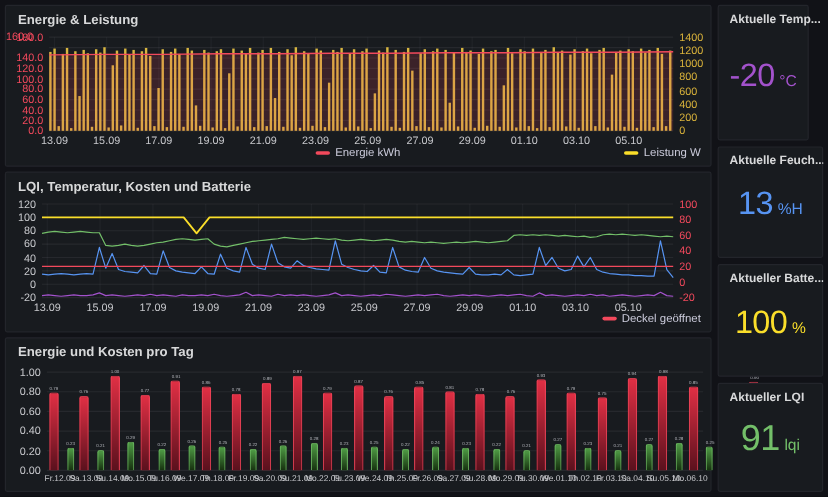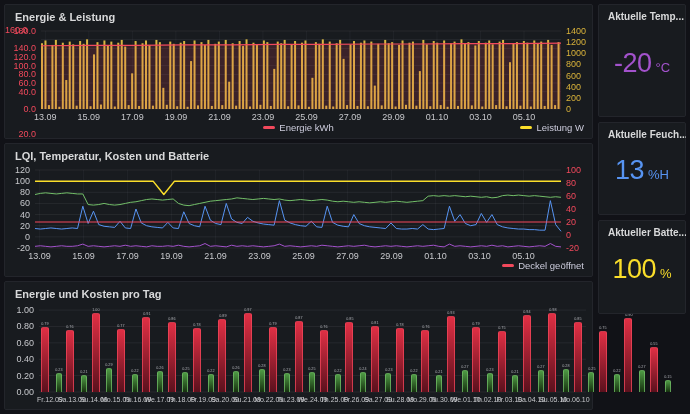--- a/index.html
+++ b/index.html
@@ -206,21 +206,21 @@
           <rect x="535.2" y="36.58571428571429" width="2.0106666666666664" height="67.41428571428571" fill="#d8b641"></rect>
           <rect x="538.6666666666667" y="100.93571428571428" width="2.0106666666666664" height="3.064285714285714" fill="#d8b641"></rect>
           <rect x="542.1333333333333" y="34.91428571428571" width="2.0106666666666664" height="69.08571428571429" fill="#d8b641"></rect>
           <rect x="545.6" y="39.92857142857143" width="2.0106666666666664" height="64.07142857142857" fill="#d8b641"></rect>
           <rect x="549.0666666666667" y="100.1" width="2.0106666666666664" height="3.9000000000000004" fill="#d8b641"></rect>
           <rect x="552.5333333333333" y="37.14285714285715" width="2.0106666666666664" height="66.85714285714285" fill="#d8b641"></rect>
           <polygon points="36,40.733333333333334 83.27272727272728,40.300000000000004 130.54545454545456,40.300000000000004 177.8181818181818,39.866666666666674 225.0909090909091,39.866666666666674 272.3636363636364,39.43333333333334 319.6363636363636,39.43333333333334 366.9090909090909,39 414.1818181818182,39 461.4545454545455,38.56666666666666 508.7272727272727,38.56666666666666 556,38.13333333333334 556,104 36,104" fill="rgba(242,73,92,0.16)"></polygon>
           <polyline points="36,40.733333333333334 83.27272727272728,40.300000000000004 130.54545454545456,40.300000000000004 177.8181818181818,39.866666666666674 225.0909090909091,39.866666666666674 272.3636363636364,39.43333333333334 319.6363636363636,39.43333333333334 366.9090909090909,39 414.1818181818182,39 461.4545454545455,38.56666666666666 508.7272727272727,38.56666666666666 556,38.13333333333334" fill="none" stroke="#F2495C" stroke-width="1.2"></polyline>
         </svg>
         <div class="tick" style="left: 0px; width: 31px; top: 100px; text-align: right; color: rgb(242, 73, 92);">0.0</div>
-        <div class="tick" style="left: 0px; width: 31px; top: 91.3333px; text-align: right; color: rgb(242, 73, 92); margin-top: 34px;">20.0</div>
+        <div class="tick" style="left: 0px; width: 31px; top: 91.3333px; text-align: right; color: rgb(242, 73, 92);">20.0</div>
         <div class="tick" style="left: 0px; width: 31px; top: 82.6667px; text-align: right; color: rgb(242, 73, 92);">40.0</div>
         <div class="tick" style="left: 0px; width: 31px; top: 74px; text-align: right; color: rgb(242, 73, 92);">60.0</div>
         <div class="tick" style="left: 0px; width: 31px; top: 65.3333px; text-align: right; color: rgb(242, 73, 92);">80.0</div>
         <div class="tick" style="left: 0px; width: 31px; top: 56.6667px; text-align: right; color: rgb(242, 73, 92);">100.0</div>
         <div class="tick" style="left: 0px; width: 31px; top: 48px; text-align: right; color: rgb(242, 73, 92);">120.0</div>
         <div class="tick" style="left: 0px; width: 31px; top: 39.3333px; text-align: right; color: rgb(242, 73, 92);">140.0</div>
         <div class="tick" style="left: 0px; width: 31px; top: 21px; text-align: left; color: rgb(242, 73, 92);">160.0</div>
         <div class="tick" style="left: 0px; width: 31px; top: 22px; text-align: right; color: rgb(242, 73, 92);">180.0</div>
         <div class="tick" style="left: 561px; top: 100px; color: rgb(217, 178, 58);">0</div>
         <div class="tick" style="left: 561px; top: 88.8571px; color: rgb(217, 178, 58);">200</div>
@@ -613,21 +613,21 @@
         <div class="tick" style="left: 438.78px; top: 114px; font-size: 7px; transform: translateX(-50%);">Tu.30.09</div>
         <div class="tick" style="left: 460.66px; top: 114px; font-size: 7px; transform: translateX(-50%);">We.01.10</div>
         <div class="tick" style="left: 482.54px; top: 114px; font-size: 7px; transform: translateX(-50%);">Th.02.10</div>
         <div class="tick" style="left: 504.42px; top: 114px; font-size: 7px; transform: translateX(-50%);">Fr.03.10</div>
         <div class="tick" style="left: 526.3px; top: 114px; font-size: 7px; transform: translateX(-50%);">Sa.04.10</div>
         <div class="tick" style="left: 548.18px; top: 114px; font-size: 7px; transform: translateX(-50%);">Su.05.10</div>
         <div class="tick" style="left: 570.06px; top: 114px; font-size: 7px; transform: translateX(-50%);">Mo.06.10</div>
       </div>
   </div>
 
-  <div class="panel stat-panel" style="left:598px;top:4px;width:88px;height:113px;">
+  <div class="panel stat-panel" style="left:598px;top:4px;width:76px;height:113px;">
     <div class="stat-title">Aktuelle Temp...</div>
     <div class="stat-value" style="color: rgb(163, 82, 204);">
       <span class="num">-20</span>
       <span class="unit">°C</span>
     </div>
   </div>
 
   <div class="panel stat-panel" style="left:598px;top:122px;width:88px;height:93px;">
     <div class="stat-title">Aktuelle Feuch...</div>
     <div class="stat-value" style="color: rgb(87, 148, 242);">
@@ -637,14 +637,21 @@
   </div>
 
   <div class="panel stat-panel" style="left:598px;top:220px;width:88px;height:94px;">
     <div class="stat-title">Aktueller Batte...</div>
     <div class="stat-value" style="color: rgb(250, 222, 42);">
       <span class="num">100</span>
       <span class="unit">%</span>
     </div>
   </div>
 
+  <div class="panel stat-panel" style="left:598px;top:319px;width:88px;height:91px;">
+    <div class="stat-title">Aktueller LQI</div>
+    <div class="stat-value" style="color: rgb(115, 191, 105);">
+      <span class="num" style="font-size:30px;">91</span>
+      <span class="unit">lqi</span>
+    </div>
+  </div>
 
 </div>
 
 </body></html>

